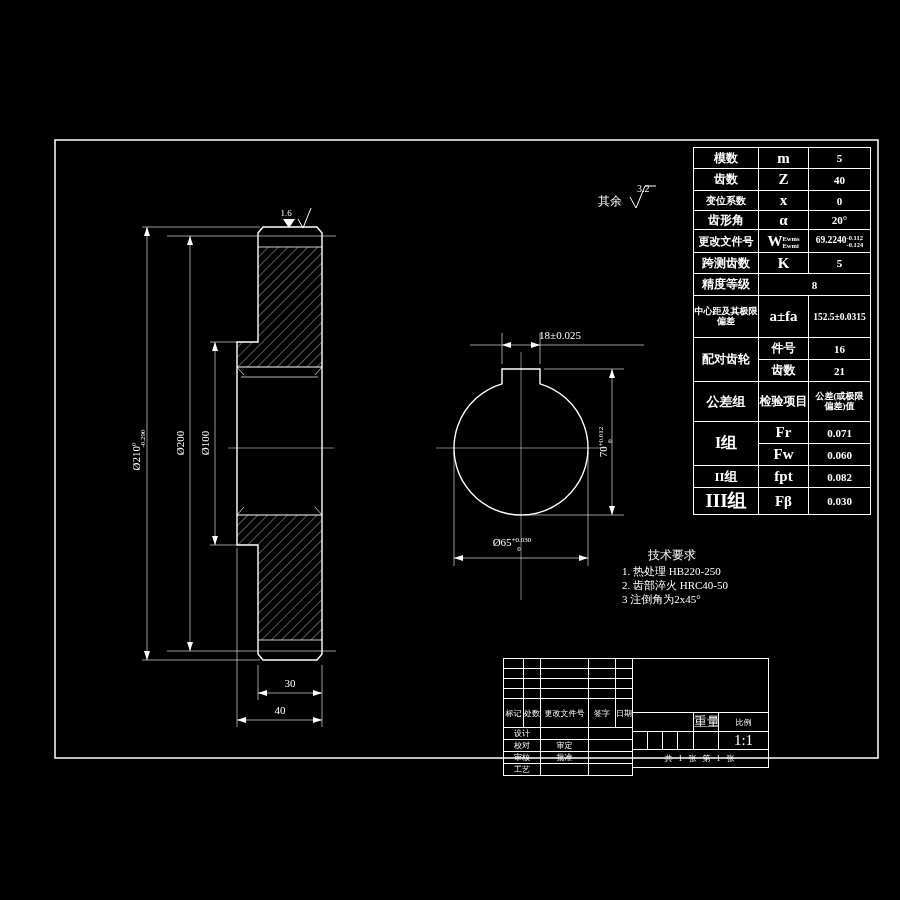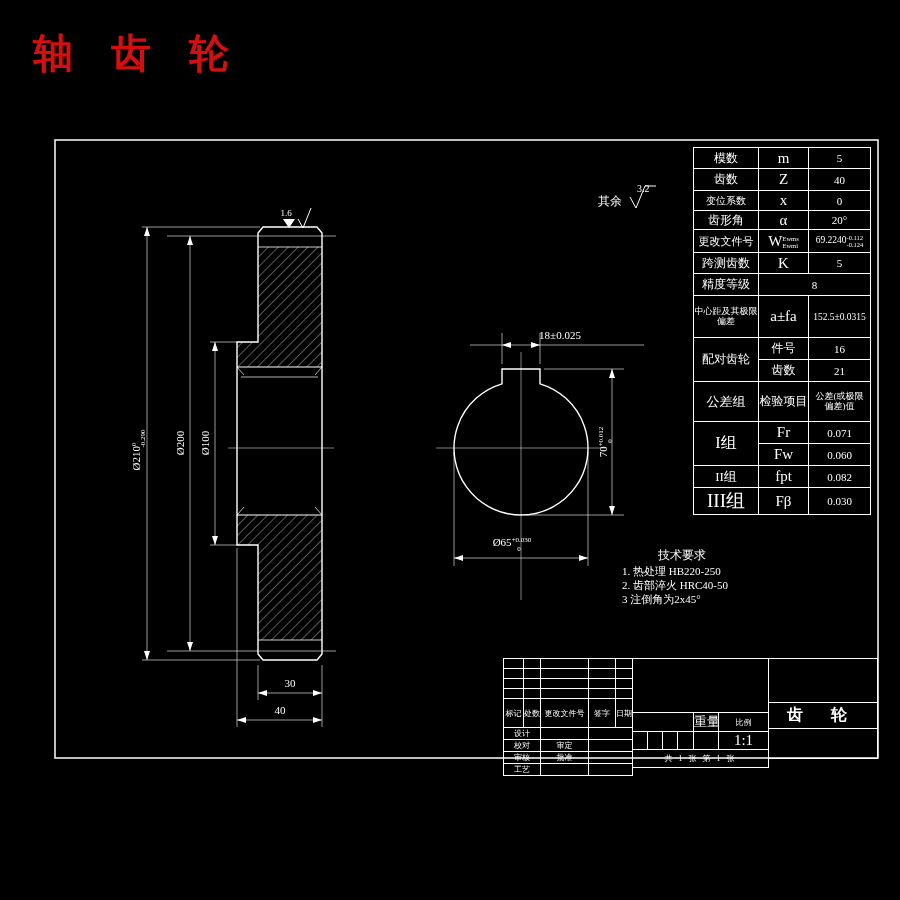--- a/index.html
+++ b/index.html
@@ -5,40 +5,39 @@
   html,body{margin:0;padding:0;background:#000;}
   #sheet{position:relative;width:900px;height:900px;background:#000;overflow:hidden;
          font-family:"Liberation Serif","DejaVu Serif",serif;color:#fff;}
   #pageTitle{position:absolute;left:33px;top:26px;font-size:40px;font-weight:bold;
              color:#d40f0f;letter-spacing:14px;font-family:"Liberation Serif","DejaVu Serif",serif;}
   svg text{fill:#fff;font-family:"Liberation Serif","DejaVu Serif",serif;}
   table.blk{position:absolute;border-collapse:collapse;table-layout:fixed;color:#fff;}
   table.blk td{border:1px solid #fff;padding:0;text-align:center;vertical-align:middle;
                font-family:"Liberation Serif","DejaVu Serif",serif;overflow:hidden;white-space:nowrap;}
   #paramTable{left:693px;top:147px;width:177px;height:362px;}
-  #paramTable td{font-weight:normal;}
+  #paramTable td{font-weight:bold;}
   .lab{font-size:12px;} .lab-s{font-size:9px;line-height:1.05;white-space:normal!important;}
   .sym{font-size:15px;} .val{font-size:11px;}
   .stk{display:inline-flex;flex-direction:column;justify-content:center;vertical-align:middle;
        font-size:6.5px;line-height:1.1;text-align:left;}
   #revTable{left:503px;top:658px;width:129px;height:100px;}
   #revTable td{font-size:8px;}
   #midTable{left:632px;top:658px;width:136px;height:100px;}
   #midTable td{font-size:15px;}
   #nameTable{left:768px;top:658px;width:110px;height:100px;}
   #partName{font-size:16px;font-weight:bold;letter-spacing:12px;}
   #techReq{position:absolute;left:622px;top:548px;width:180px;font-size:11px;line-height:14px;}
-  #techReq .tr-title{font-size:12px;margin-left:36px;margin-bottom:2px;}
+  #techReq .tr-title{font-size:12px;margin-left:26px;margin-bottom:2px;}
 </style>
 </head>
 <body>
 
 <div id="sheet">
 
-  <div id="pageTitle">轴 齿 轮</div>
 
   <svg width="900" height="900" style="position:absolute;left:0;top:0">
     <defs>
       <pattern id="hatch" width="7" height="7" patternUnits="userSpaceOnUse" patternTransform="rotate(45)">
         <line x1="0" y1="0" x2="0" y2="7" stroke="#fff" stroke-width="0.7"></line>
       </pattern>
     </defs>
 
     <rect x="55" y="140" width="823" height="618" fill="none" stroke="#fff" stroke-width="1.5"></rect>
 
@@ -343,27 +342,14 @@
           <td></td>
           <td></td>
           <td>1:1</td>
         </tr>
     <tr style="height:18px">
           <td colspan="6" style="font-size:8px;letter-spacing:2px">共 1 张 第 1 张</td>
         </tr>
   </tbody>
     </table>
 
-  <table class="blk" id="nameTable">
-    <tbody>
-        <tr style="height:44px">
-          <td></td>
-        </tr>
-    <tr style="height:26px">
-          <td id="partName">齿 轮</td>
-        </tr>
-    <tr style="height:30px">
-          <td></td>
-        </tr>
-  </tbody>
-    </table>
 
 </div>
 
 </body></html>

